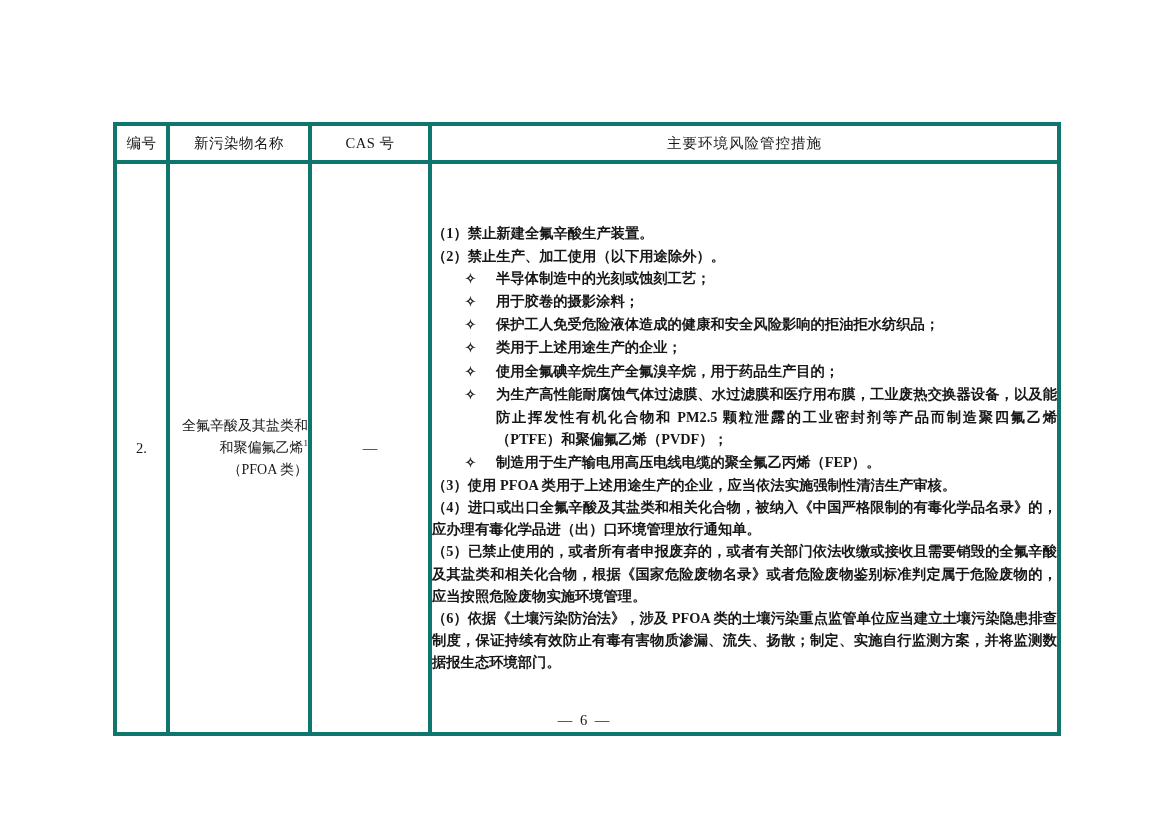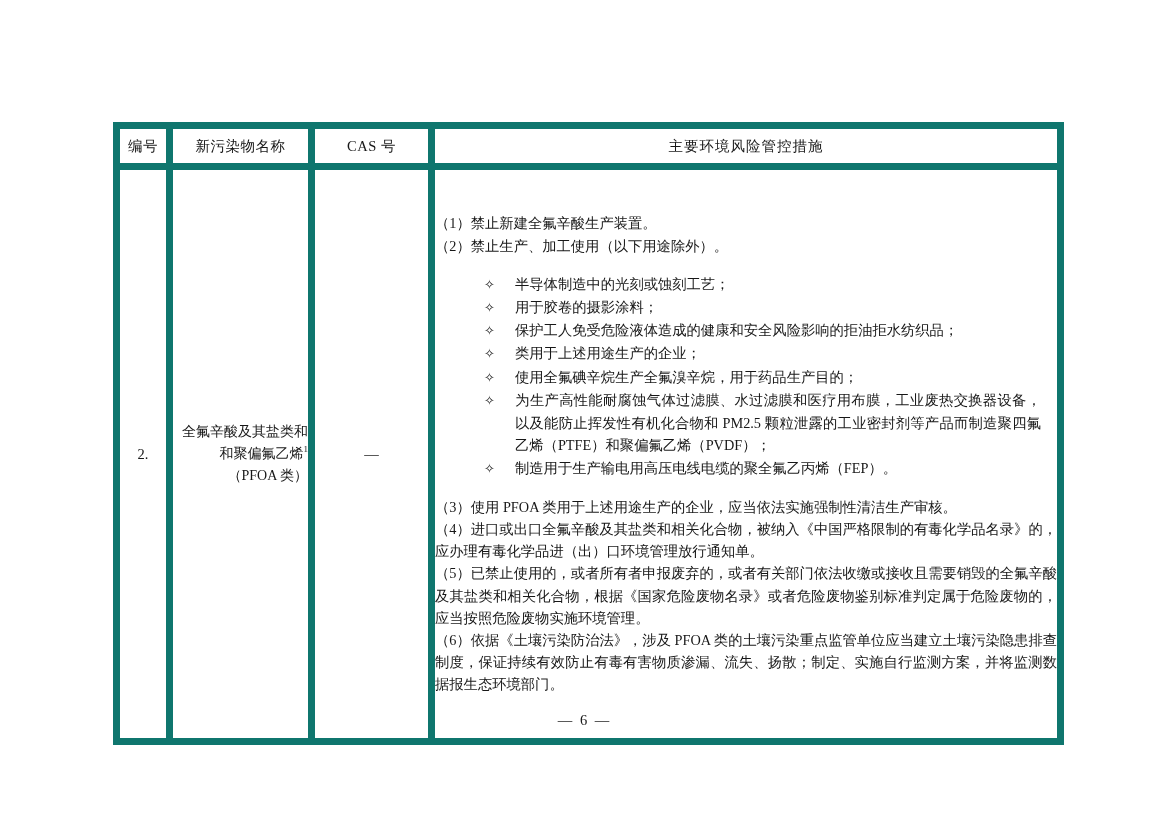--- a/index.html
+++ b/index.html
@@ -26,21 +26,21 @@
   
   .risk-table {
     position: absolute;
     left: 113px;
     top: 122px;
     width: 944px;
     border-collapse: collapse;
     table-layout: fixed;
   }
   .risk-table td, .risk-table th {
-    border: 7px solid #0f766e;
+    border: 4px solid #0f766e;
     padding: 0;
     vertical-align: middle;
     font-weight: normal;
   }
 
   .col-no    { width: 53px; }
   .col-name  { width: 142px; }
   .col-cas   { width: 120px; }
   .col-meas  { width: 629px; }
 
@@ -87,28 +87,29 @@
     padding: 8px 10px 8px 12px;
   }
 
   
   .measures {
     font-size: 14.3px;
     line-height: 22.2px;
     color: #171717;
     text-align: justify;
     text-justify: inter-ideograph;
+    font-weight: bold;
   }
   .m-para {
     margin: 0;
     text-indent: 0;
     padding-left: 0;
   }
   .bullet-list {
-    margin: 16px;
+    margin: 0;
     padding: 0;
     list-style: none;
   }
   .bullet-item {
     margin: 0;
     padding-left: 64px;
     text-indent: -31px;
     position: relative;
   }
   .bullet-item .bul {

